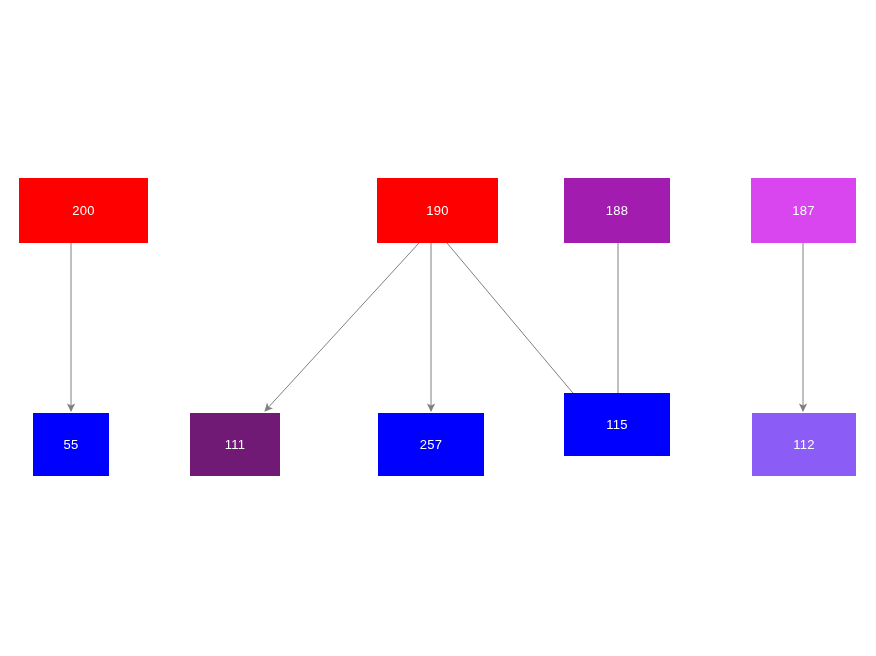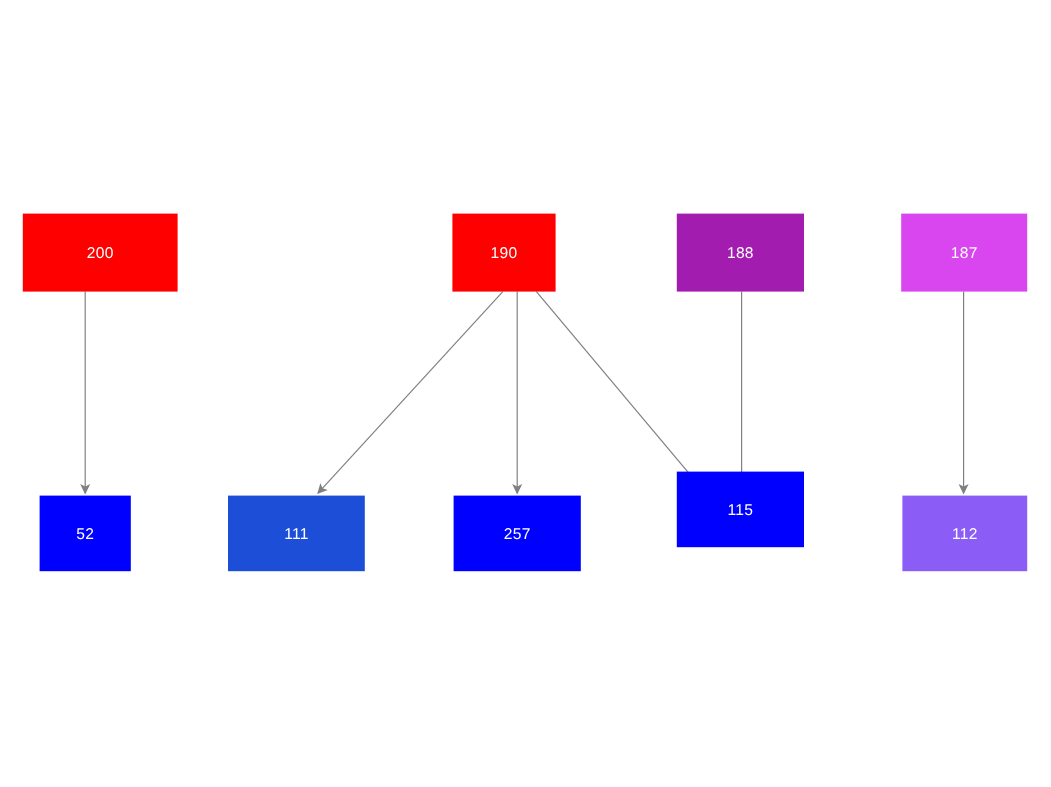--- a/index.html
+++ b/index.html
@@ -60,33 +60,33 @@
         <line x1="447" y1="243" x2="588" y2="411" stroke="#808080" stroke-width="1" marker-end="url(#arrowhead)"></line>
         <line x1="618" y1="243" x2="618" y2="411" stroke="#808080" stroke-width="1" marker-end="url(#arrowhead)"></line>
         <line x1="803" y1="243" x2="803" y2="411" stroke="#808080" stroke-width="1" marker-end="url(#arrowhead)"></line>
       </g>
   </svg>
 
   <div id="node-group">
       <div class="node" style="left: 19px; top: 178px; width: 129px; height: 65px; background: rgb(255, 0, 0);">
         <span class="node-label">200</span>
       </div>
-      <div class="node" style="left: 377px; top: 178px; width: 86px; height: 65px; background: rgb(255, 0, 0);">
+      <div class="node" style="left: 377px; top: 178px; width: 121px; height: 65px; background: rgb(255, 0, 0);">
         <span class="node-label">190</span>
       </div>
       <div class="node" style="left: 564px; top: 178px; width: 106px; height: 65px; background: #a21caf; text-align: right;">
         <span class="node-label">188</span>
       </div>
       <div class="node" style="left: 751px; top: 178px; width: 105px; height: 65px; background: #d946ef;">
         <span class="node-label">187</span>
       </div>
       <div class="node" style="left: 33px; top: 413px; width: 76px; height: 63px; background: rgb(0, 0, 255);">
-        <span class="node-label">52</span>
+        <span class="node-label">55</span>
       </div>
-      <div class="node" style="left: 190px; top: 413px; width: 114px; height: 63px; background: #1d4ed8;">
+      <div class="node" style="left: 190px; top: 413px; width: 90px; height: 63px; background: #701a75;">
         <span class="node-label">111</span>
       </div>
       <div class="node" style="left: 378px; top: 413px; width: 106px; height: 63px; background: rgb(0, 0, 255); text-align: right;">
         <span class="node-label">257</span>
       </div>
       <div class="node" style="left: 564px; top: 393px; width: 106px; height: 63px; background: rgb(0, 0, 255);">
         <span class="node-label">115</span>
       </div>
       <div class="node" style="left: 752px; top: 413px; width: 104px; height: 63px; background: #8b5cf6;">
         <span class="node-label">112</span>

